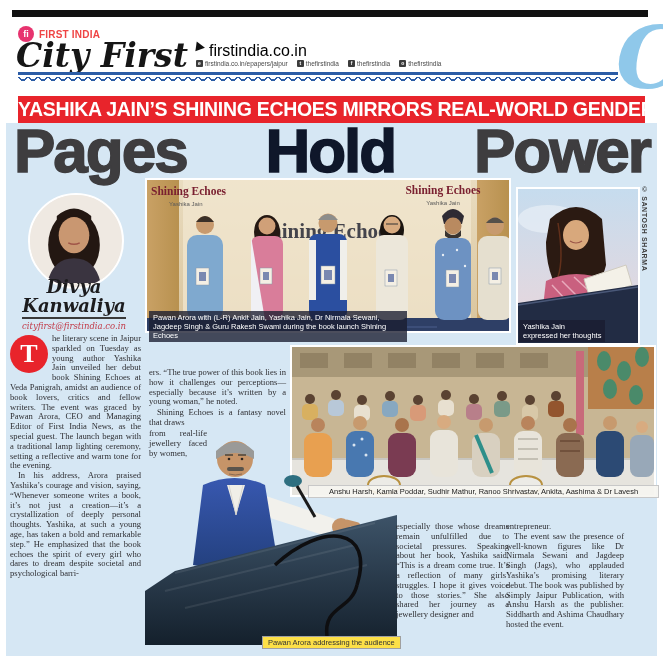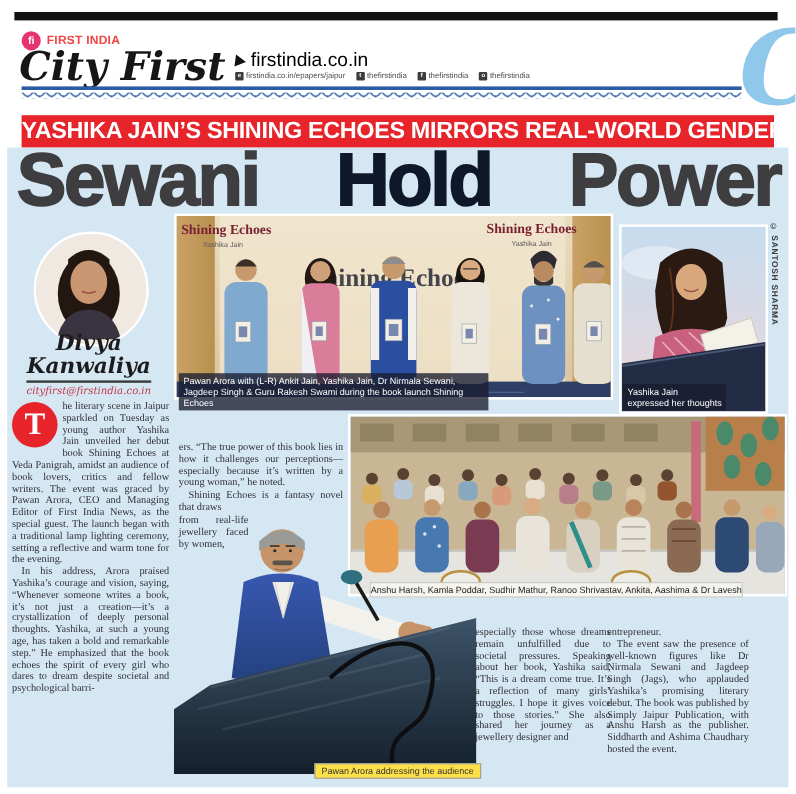--- a/index.html
+++ b/index.html
@@ -6,21 +6,21 @@
   #page{position:relative;width:663px;height:662px;background:#ffffff;overflow:hidden;
         font-family:"Liberation Sans",sans-serif;}
   
   .topbar{position:absolute;left:12px;top:10px;width:636px;height:7px;background:#111;}
   .logo-row{position:absolute;left:18px;top:26px;display:flex;align-items:center;gap:5px;}
   .fi-circle{width:16px;height:16px;border-radius:50%;background:#e7336f;color:#fff;
              font-size:9px;font-weight:bold;display:flex;align-items:center;justify-content:center;}
   .brand{font-size:10px;font-weight:bold;color:#ef4444;letter-spacing:.2px;}
   .cityfirst{position:absolute;left:16px;top:36px;font-family:"DejaVu Serif",serif;
              font-style:italic;font-weight:bold;font-size:33px;color:#161616;}
-  .website-row{position:absolute;left:196px;top:42px;display:flex;align-items:center;gap:4px;}
+  .website-row{position:absolute;left:196px;top:42px;display:flex;gap:4px;}
   .cursor-ico{width:0;height:0;border-left:9px solid #111;border-top:5px solid transparent;
               border-bottom:5px solid transparent;transform:rotate(8deg);}
   .sublinks{position:absolute;left:196px;top:60px;display:flex;gap:9px;align-items:center;
             font-size:6.5px;color:#4a4a4a;}
   .sublink{display:flex;align-items:center;gap:2px;}
   .mini-ico{width:7px;height:7px;background:#3c3c3c;color:#fff;font-size:5px;line-height:7px;
             text-align:center;border-radius:1px;font-weight:bold;}
   .blue-rule{position:absolute;left:18px;top:72px;width:600px;height:3px;background:#2b5ca6;}
   .wave-rule{position:absolute;left:18px;top:77px;width:600px;height:5px;
      background:radial-gradient(circle at 5px -1px, transparent 3.5px, #2b5ca6 3.5px 4.8px, transparent 4.8px);
@@ -55,21 +55,21 @@
   
   .photo{position:absolute;border:2px solid #fff;box-sizing:border-box;overflow:hidden;}
   .ph-main{left:145px;top:178px;width:366px;height:155px;}
   .ph-right{left:516px;top:187px;width:124px;height:158px;}
   .ph-aud{left:290px;top:345px;width:366px;height:152px;}
   .cap-dark{position:absolute;background:rgba(25,28,48,.78);color:#fff;font-size:7.5px;
             line-height:9px;padding:2px 4px;white-space:pre-line;}
   .cap-main{left:149px;top:311px;max-width:250px;}
   .cap-right{left:519px;top:320px;}
   .cap-aud{position:absolute;left:308px;top:485px;background:rgba(246,245,240,.92);
-           border:1px solid #c8c8c8;color:#222;font-size:7.5px;line-height:9px;padding:1px 0;}
+           border:1px solid #c8c8c8;color:#222;font-size:7.5px;line-height:9px;padding:1px 20px;}
   .cap-podium{position:absolute;left:262px;top:636px;background:#fde047;border:1px solid #a0a0a0;
            color:#333;font-size:7.5px;line-height:9px;padding:1px 5px;}
   .credit{position:absolute;left:641px;top:186px;writing-mode:vertical-rl;font-size:7px;
           font-weight:bold;letter-spacing:.6px;color:#3c3c3c;}
   
   .col-mid{position:absolute;left:149px;top:368px;width:137px;}
   .col-mid-narrow{position:absolute;left:149px;top:429px;width:58px;}
   .col-b1{position:absolute;left:396px;top:522px;width:113px;}
   .col-b2{position:absolute;left:494px;top:522px;width:118px;margin-left:12px;}
   .pawan-cut{position:absolute;left:145px;top:423px;width:252px;height:222px;}
@@ -108,21 +108,21 @@
       <span>thefirstindia</span>
     </span>
   </div>
   <div class="blue-rule"></div>
   <div class="wave-rule"></div>
   <div class="big-c">C</div>
 
   <div class="kicker">YASHIKA JAIN’S SHINING ECHOES MIRRORS REAL-WORLD GENDER BATTLES</div>
   <div class="page-body"></div>
   <div class="headline">
-    <span>Sewani</span>
+    <span>Pages</span>
     <span class="red">Hold</span>
     <span>Power</span>
   </div>
 
   <div class="photo ph-main">
     <svg width="362" height="151" viewBox="0 0 362 151">
       <defs>
         <linearGradient id="gWarm" x1="0" y1="0" x2="0" y2="1">
           <stop offset="0" stop-color="#e9dcc0"></stop>
             <stop offset="1" stop-color="#d9c49c"></stop>

